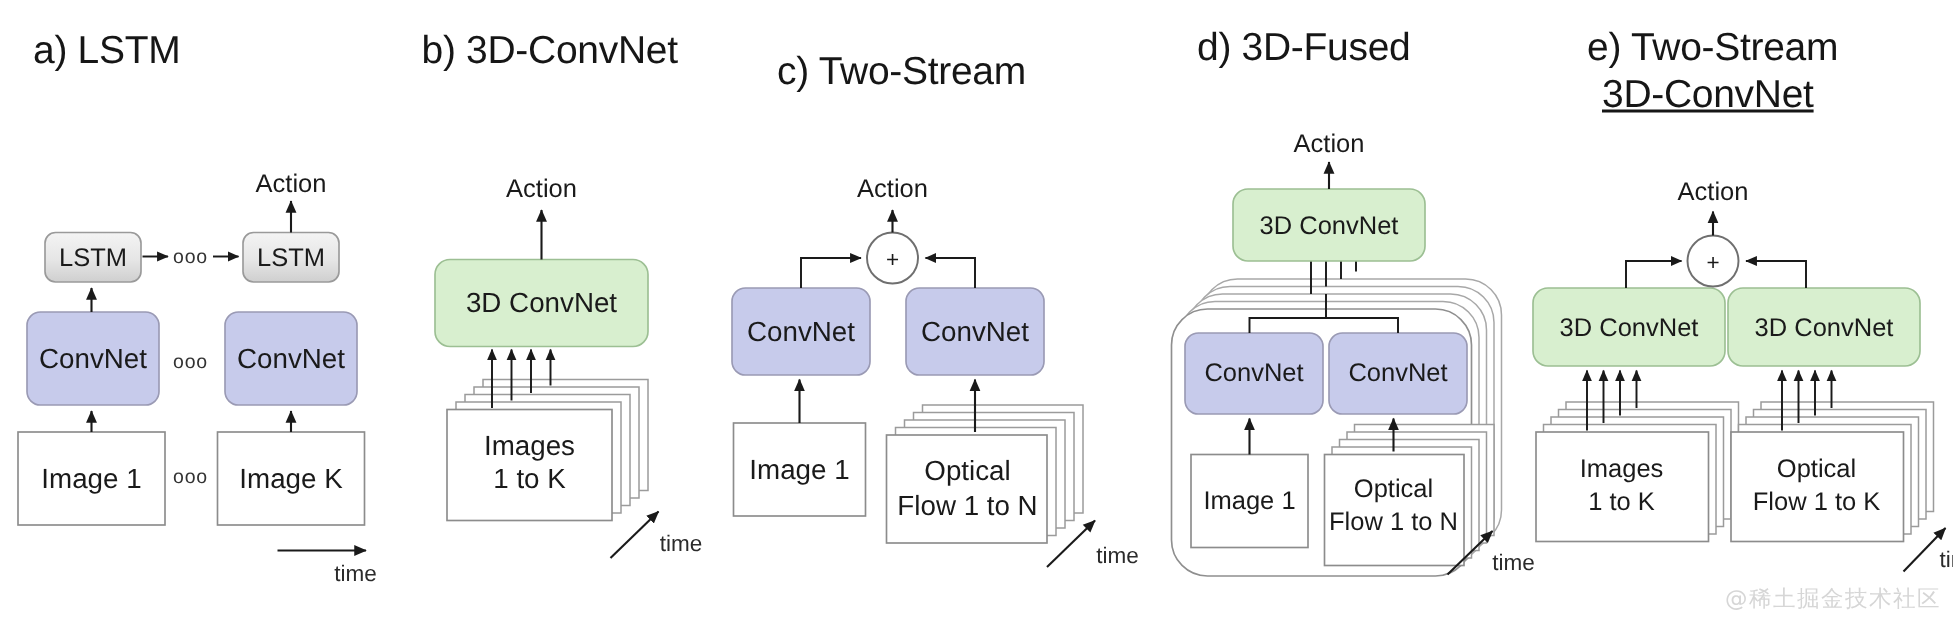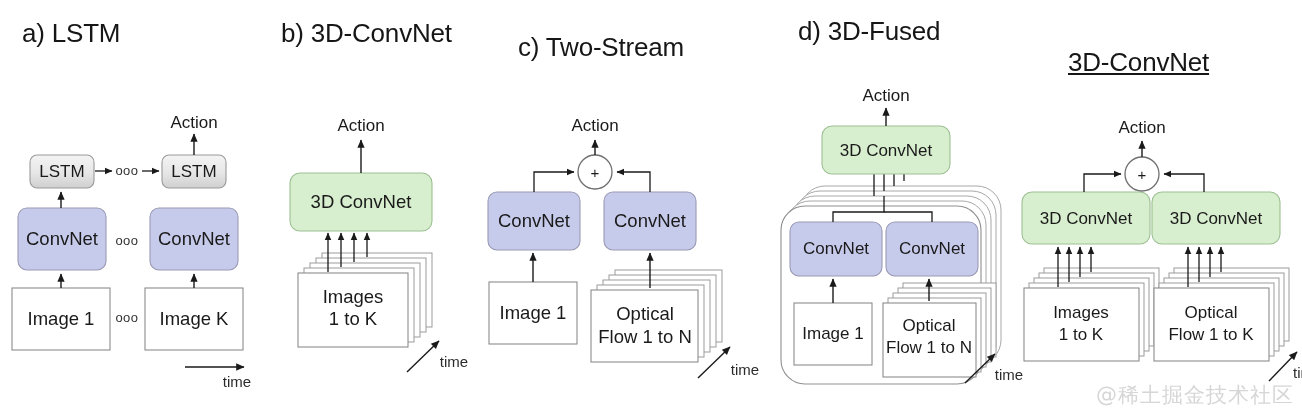--- a/index.html
+++ b/index.html
@@ -22,21 +22,21 @@
     line-height:31px;
     color:#161616;
     white-space:pre;
     letter-spacing:-0.2px;
   }
   .diagram{position:absolute;left:0;top:0;width:100%;height:100%;overflow:visible;}
   .wm{
     position:absolute;
     right:8px;
     bottom:4px;
-    font-size:21px;
+    font-size:15px;
     color:#d6d6d6;
     letter-spacing:1px;
     font-family:"DejaVu Sans",sans-serif;
     user-select:none;
     white-space:nowrap;
   }
   
   text{font-family:"Liberation Sans","DejaVu Sans",sans-serif;fill:#1a1a1a;}
   .t-box{font-size:18.5px;}
   .t-box-sm{font-size:17px;}
@@ -224,20 +224,21 @@
 
       <line x1="126" y1="126" x2="126" y2="108" stroke="#1a1a1a" stroke-width="1.4" marker-end="url(#ar)"></line>
       <text class="t-lbl" x="126" y="101" text-anchor="middle">Action</text>
 
       <line x1="205" y1="383" x2="235" y2="354" stroke="#1a1a1a" stroke-width="1.4" marker-end="url(#ar)"></line>
       <text class="t-time" x="249" y="380" text-anchor="middle">time</text>
     </svg>
   </div>
 
   <div class="panel" style="left:1010px;width:292px;">
+    <div class="panel-title" style="left:48px;top:16px;">e) Two-Stream</div>
     <div class="panel-title" style="left:58px;top:47px;text-decoration:underline;">3D-ConvNet</div>
     <svg class="diagram" viewBox="0 0 292 413">
 
       <g>
         <rect x="34" y="268" width="115" height="73" fill="#ffffff" stroke="#9b9b9b" stroke-width="1"></rect>
         <rect x="29" y="273" width="115" height="73" fill="#ffffff" stroke="#9b9b9b" stroke-width="1"></rect>
         <rect x="24" y="278" width="115" height="73" fill="#ffffff" stroke="#9b9b9b" stroke-width="1"></rect>
         <rect x="19" y="283" width="115" height="73" fill="#ffffff" stroke="#9b9b9b" stroke-width="1"></rect>
         <rect x="14" y="288" width="115" height="73" fill="#ffffff" stroke="#8c8c8c" stroke-width="1.1"></rect>
       </g>

